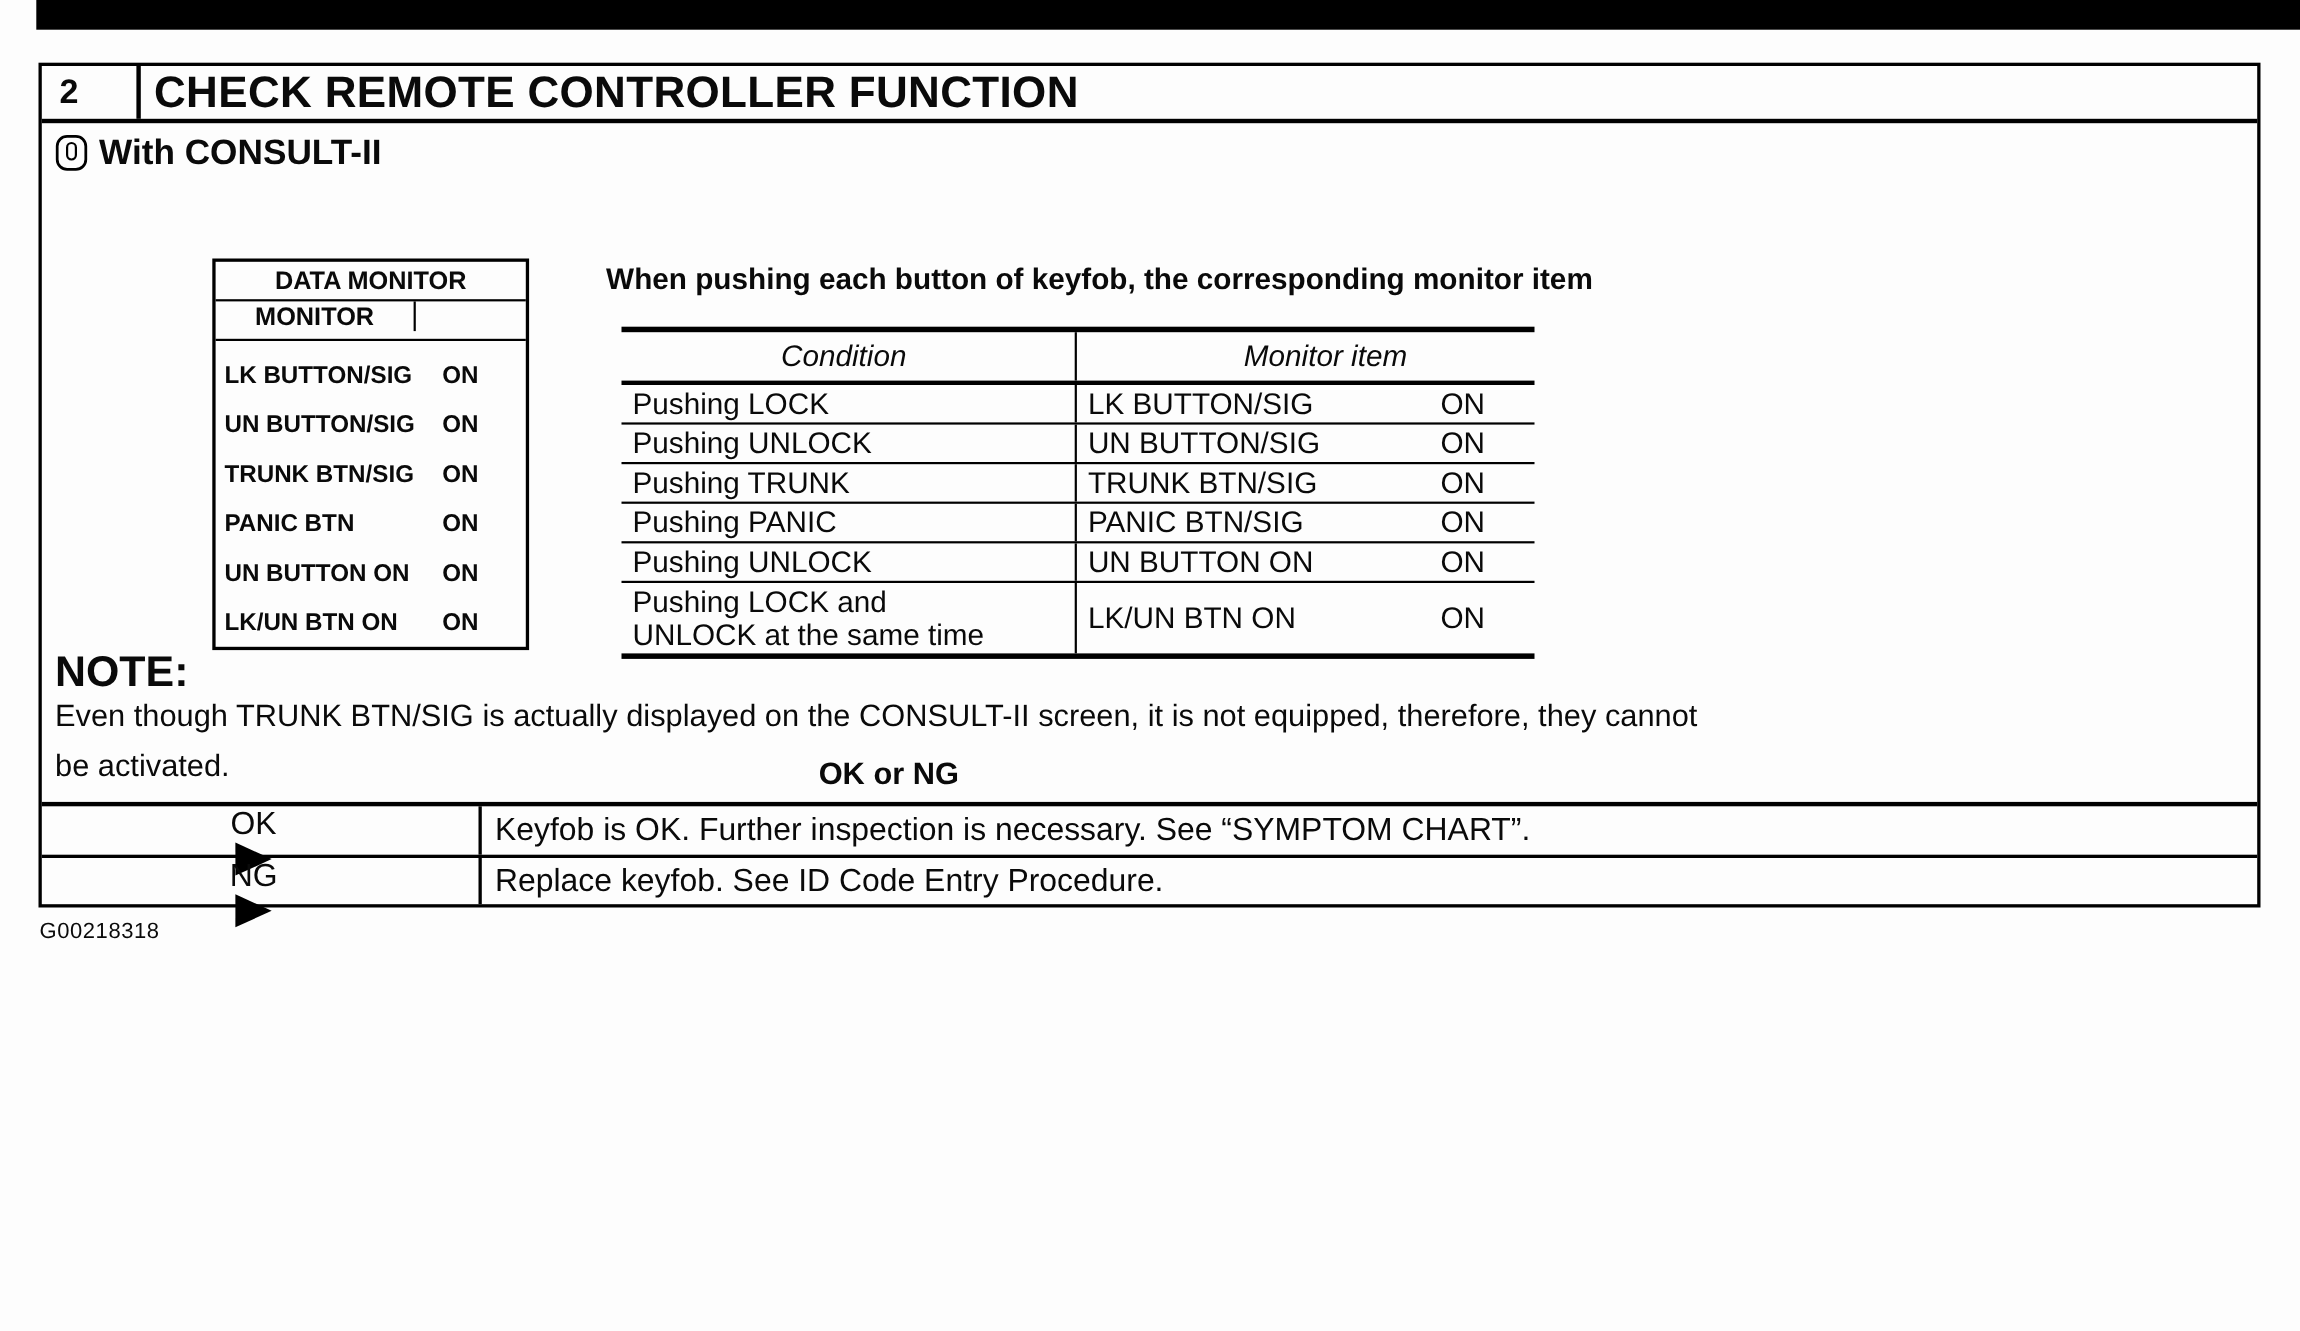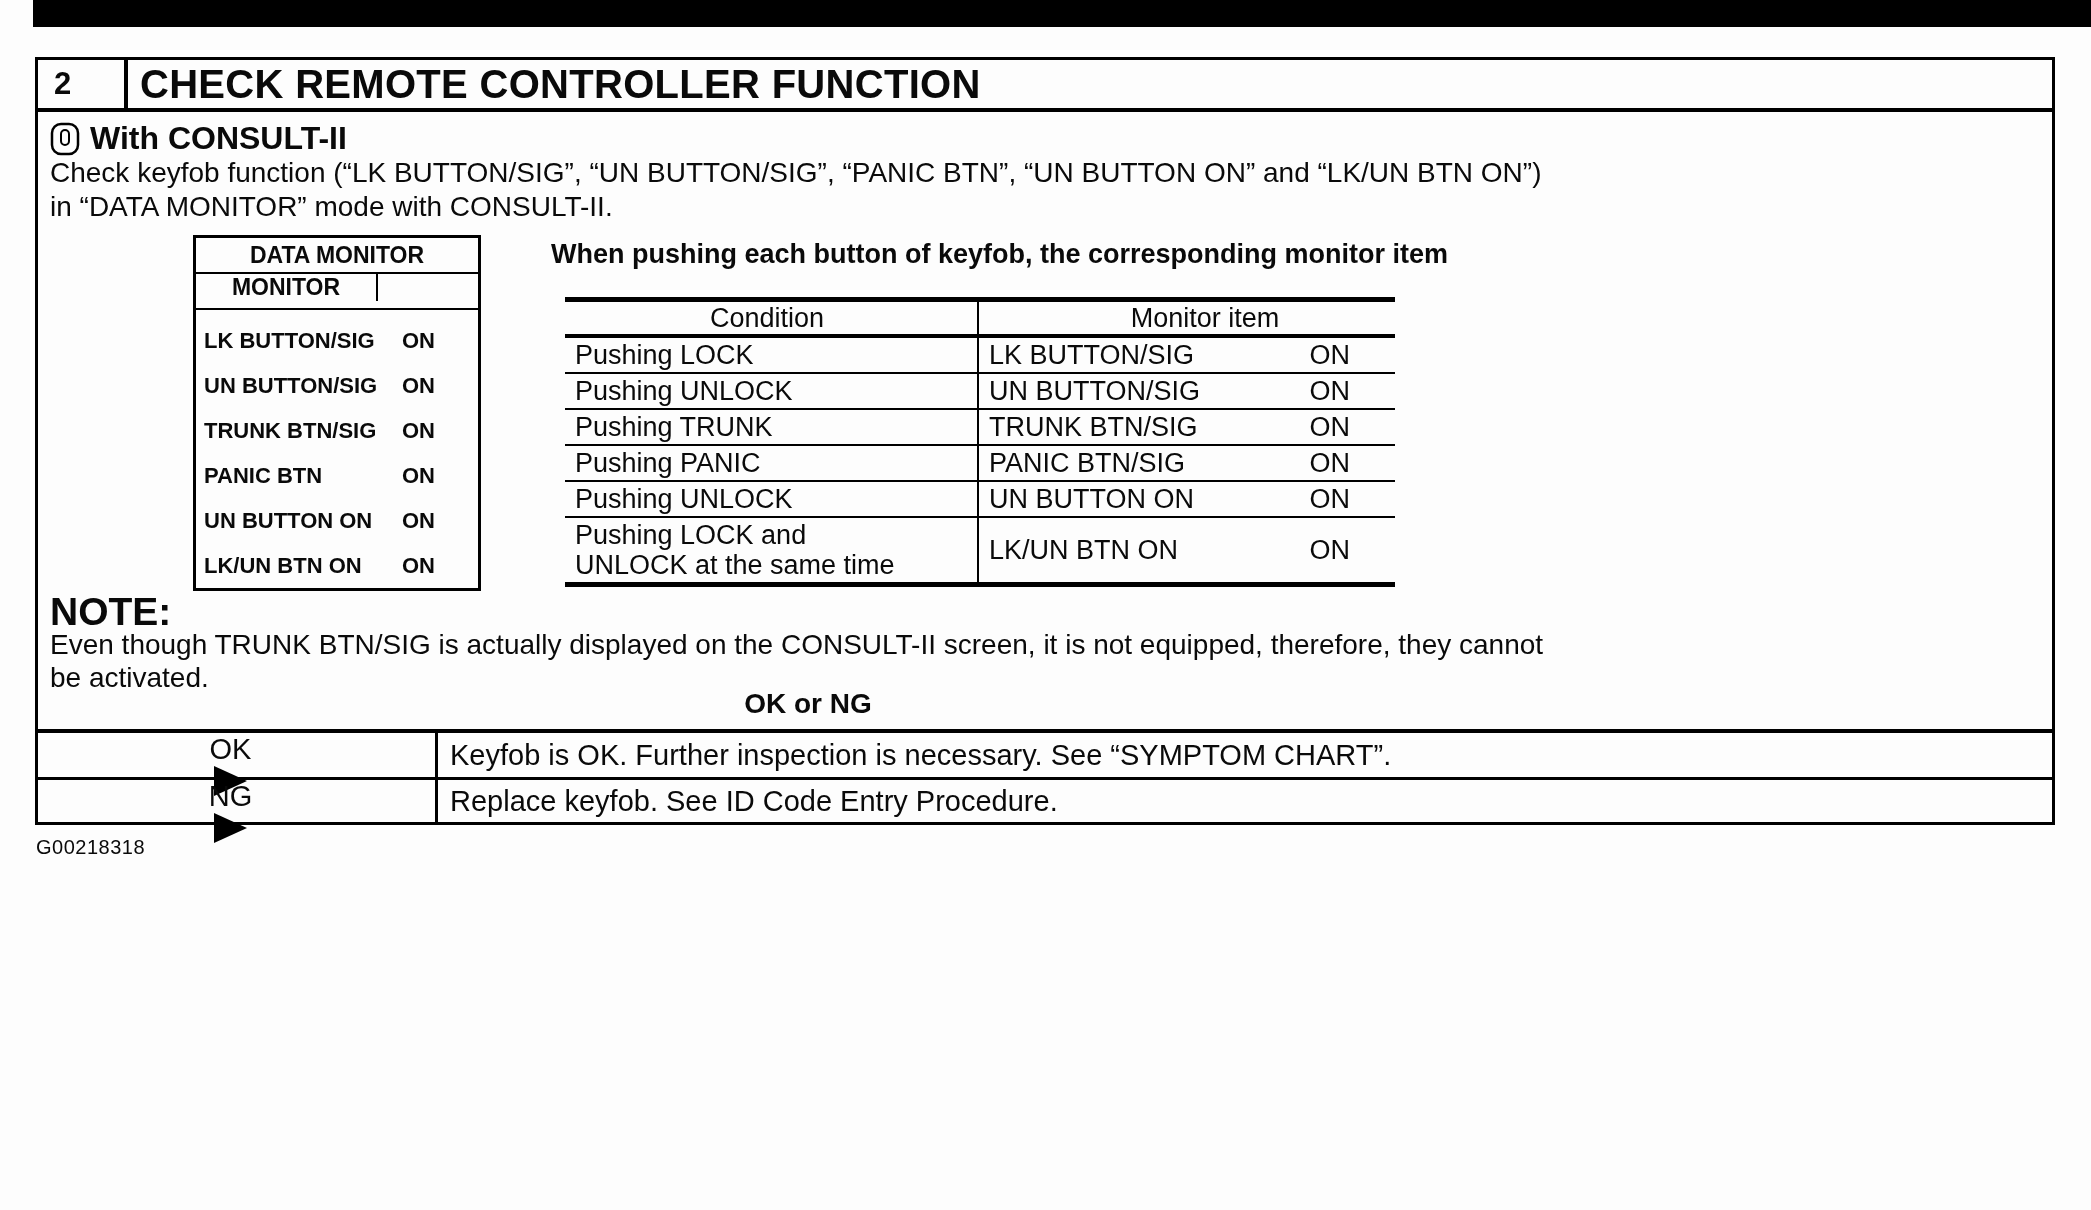--- a/index.html
+++ b/index.html
@@ -68,39 +68,39 @@
   .intro {
     position:absolute; left:513px; top:177px;
     font-size:27px; font-weight:bold; line-height:34px;
   }
 
   
   .cond-table {
     position:absolute; left:527px; top:237px; width:830px;
     border-top:5px solid #000;
   }
-  .ct-header { display:flex; border-bottom:4px solid #000; height:36px; }
+  .ct-header { display:flex; border-bottom:4px solid #000; height:48px;font-style:italic; }
   .ct-row { display:flex; border-bottom:2px solid #000; min-height:34px; }
   .ct-row.last { border-bottom:5px solid #000; min-height:66px; }
   .ct-col-l {
     width:414px; border-right:2px solid #000;
     padding:2px 8px 2px 10px; font-size:27px;
     display:flex; align-items:center; line-height:30px;
   }
   .ct-row.last .ct-col-l { padding-right:78px; }
   .ct-col-l.center { justify-content:center; padding-left:0; }
   .ct-col-r {
     flex:1; display:flex; align-items:center; justify-content:space-between;
     padding-left:10px; padding-right:45px; font-size:27px;
   }
   .ct-col-r.center { justify-content:center; padding-right:0; padding-left:0;margin-left:36px; }
 
   
   .note-label { position:absolute; left:12px; top:530px; font-size:39px; font-weight:bold; }
-  .note-text { position:absolute; left:12px; top:568px; width:1510px; font-size:28px; line-height:33px; }
+  .note-text { position:absolute; left:12px; top:568px; width:1510px; font-size:28px; line-height:45px; }
 
   
   .okng-heading {
     position:absolute; left:0; top:628px; width:1540px;
     text-align:center; font-size:28px; font-weight:bold;
   }
 
   
   .result-rows { position:absolute; left:0; right:0; bottom:0; }
   .result-row { display:flex; border-top:4px solid #000; height:48px; }
@@ -139,24 +139,20 @@
     <div class="consult-line">
       <span class="consult-icon">
         <svg width="30" height="34" viewBox="0 0 30 34">
           <rect x="2" y="2" width="26" height="30" rx="9" fill="none" stroke="#000" stroke-width="2.5"></rect>
           <rect x="11" y="8" width="8" height="15" rx="4" fill="none" stroke="#000" stroke-width="2"></rect>
         </svg>
       </span>
       <span class="consult-heading">With CONSULT-II</span>
     </div>
 
-    <div class="para">
-      <div>Check keyfob function (“LK BUTTON/SIG”, “UN BUTTON/SIG”, “PANIC BTN”, “UN BUTTON ON” and “LK/UN BTN ON”)</div>
-      <div>in “DATA MONITOR” mode with CONSULT-II.</div>
-    </div>
 
     <div class="dm-box">
       <div class="dm-title">DATA MONITOR</div>
       <div class="dm-header">
         <div class="dm-header-cell">MONITOR</div>
         <div class="dm-header-empty"></div>
       </div>
       <div class="dm-items">
         <div class="dm-item">
           <span class="dm-label">LK BUTTON/SIG</span>

